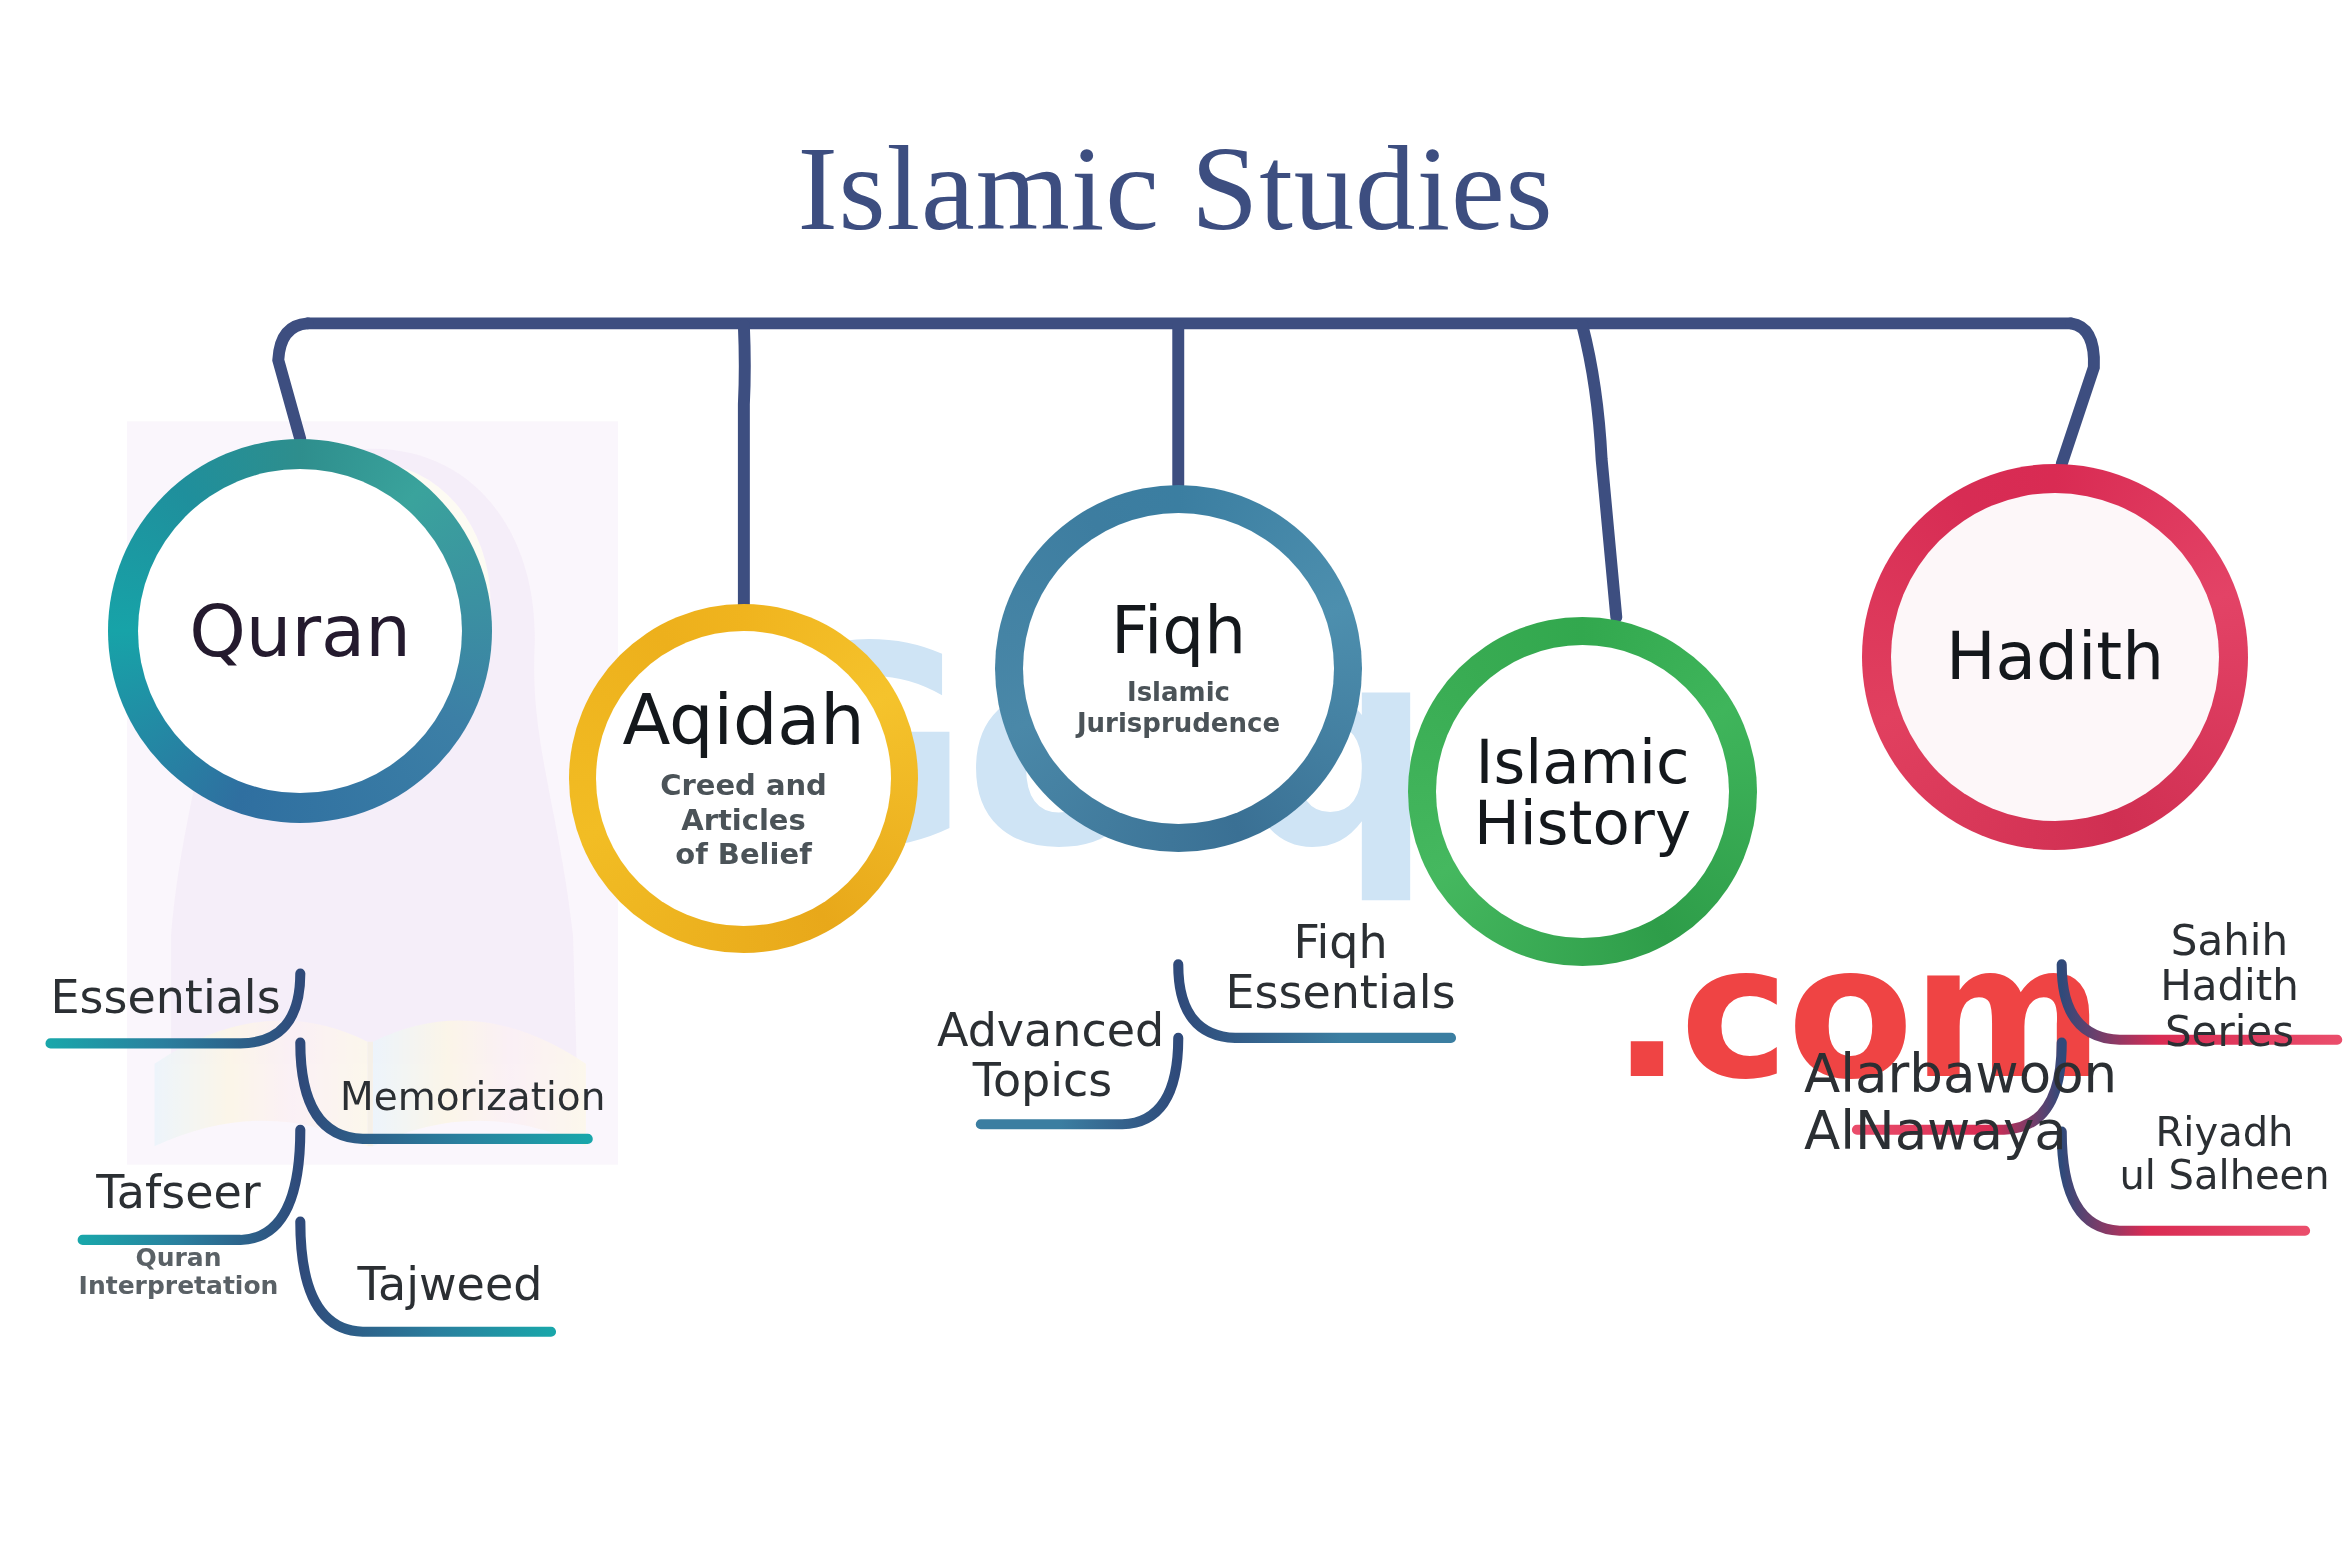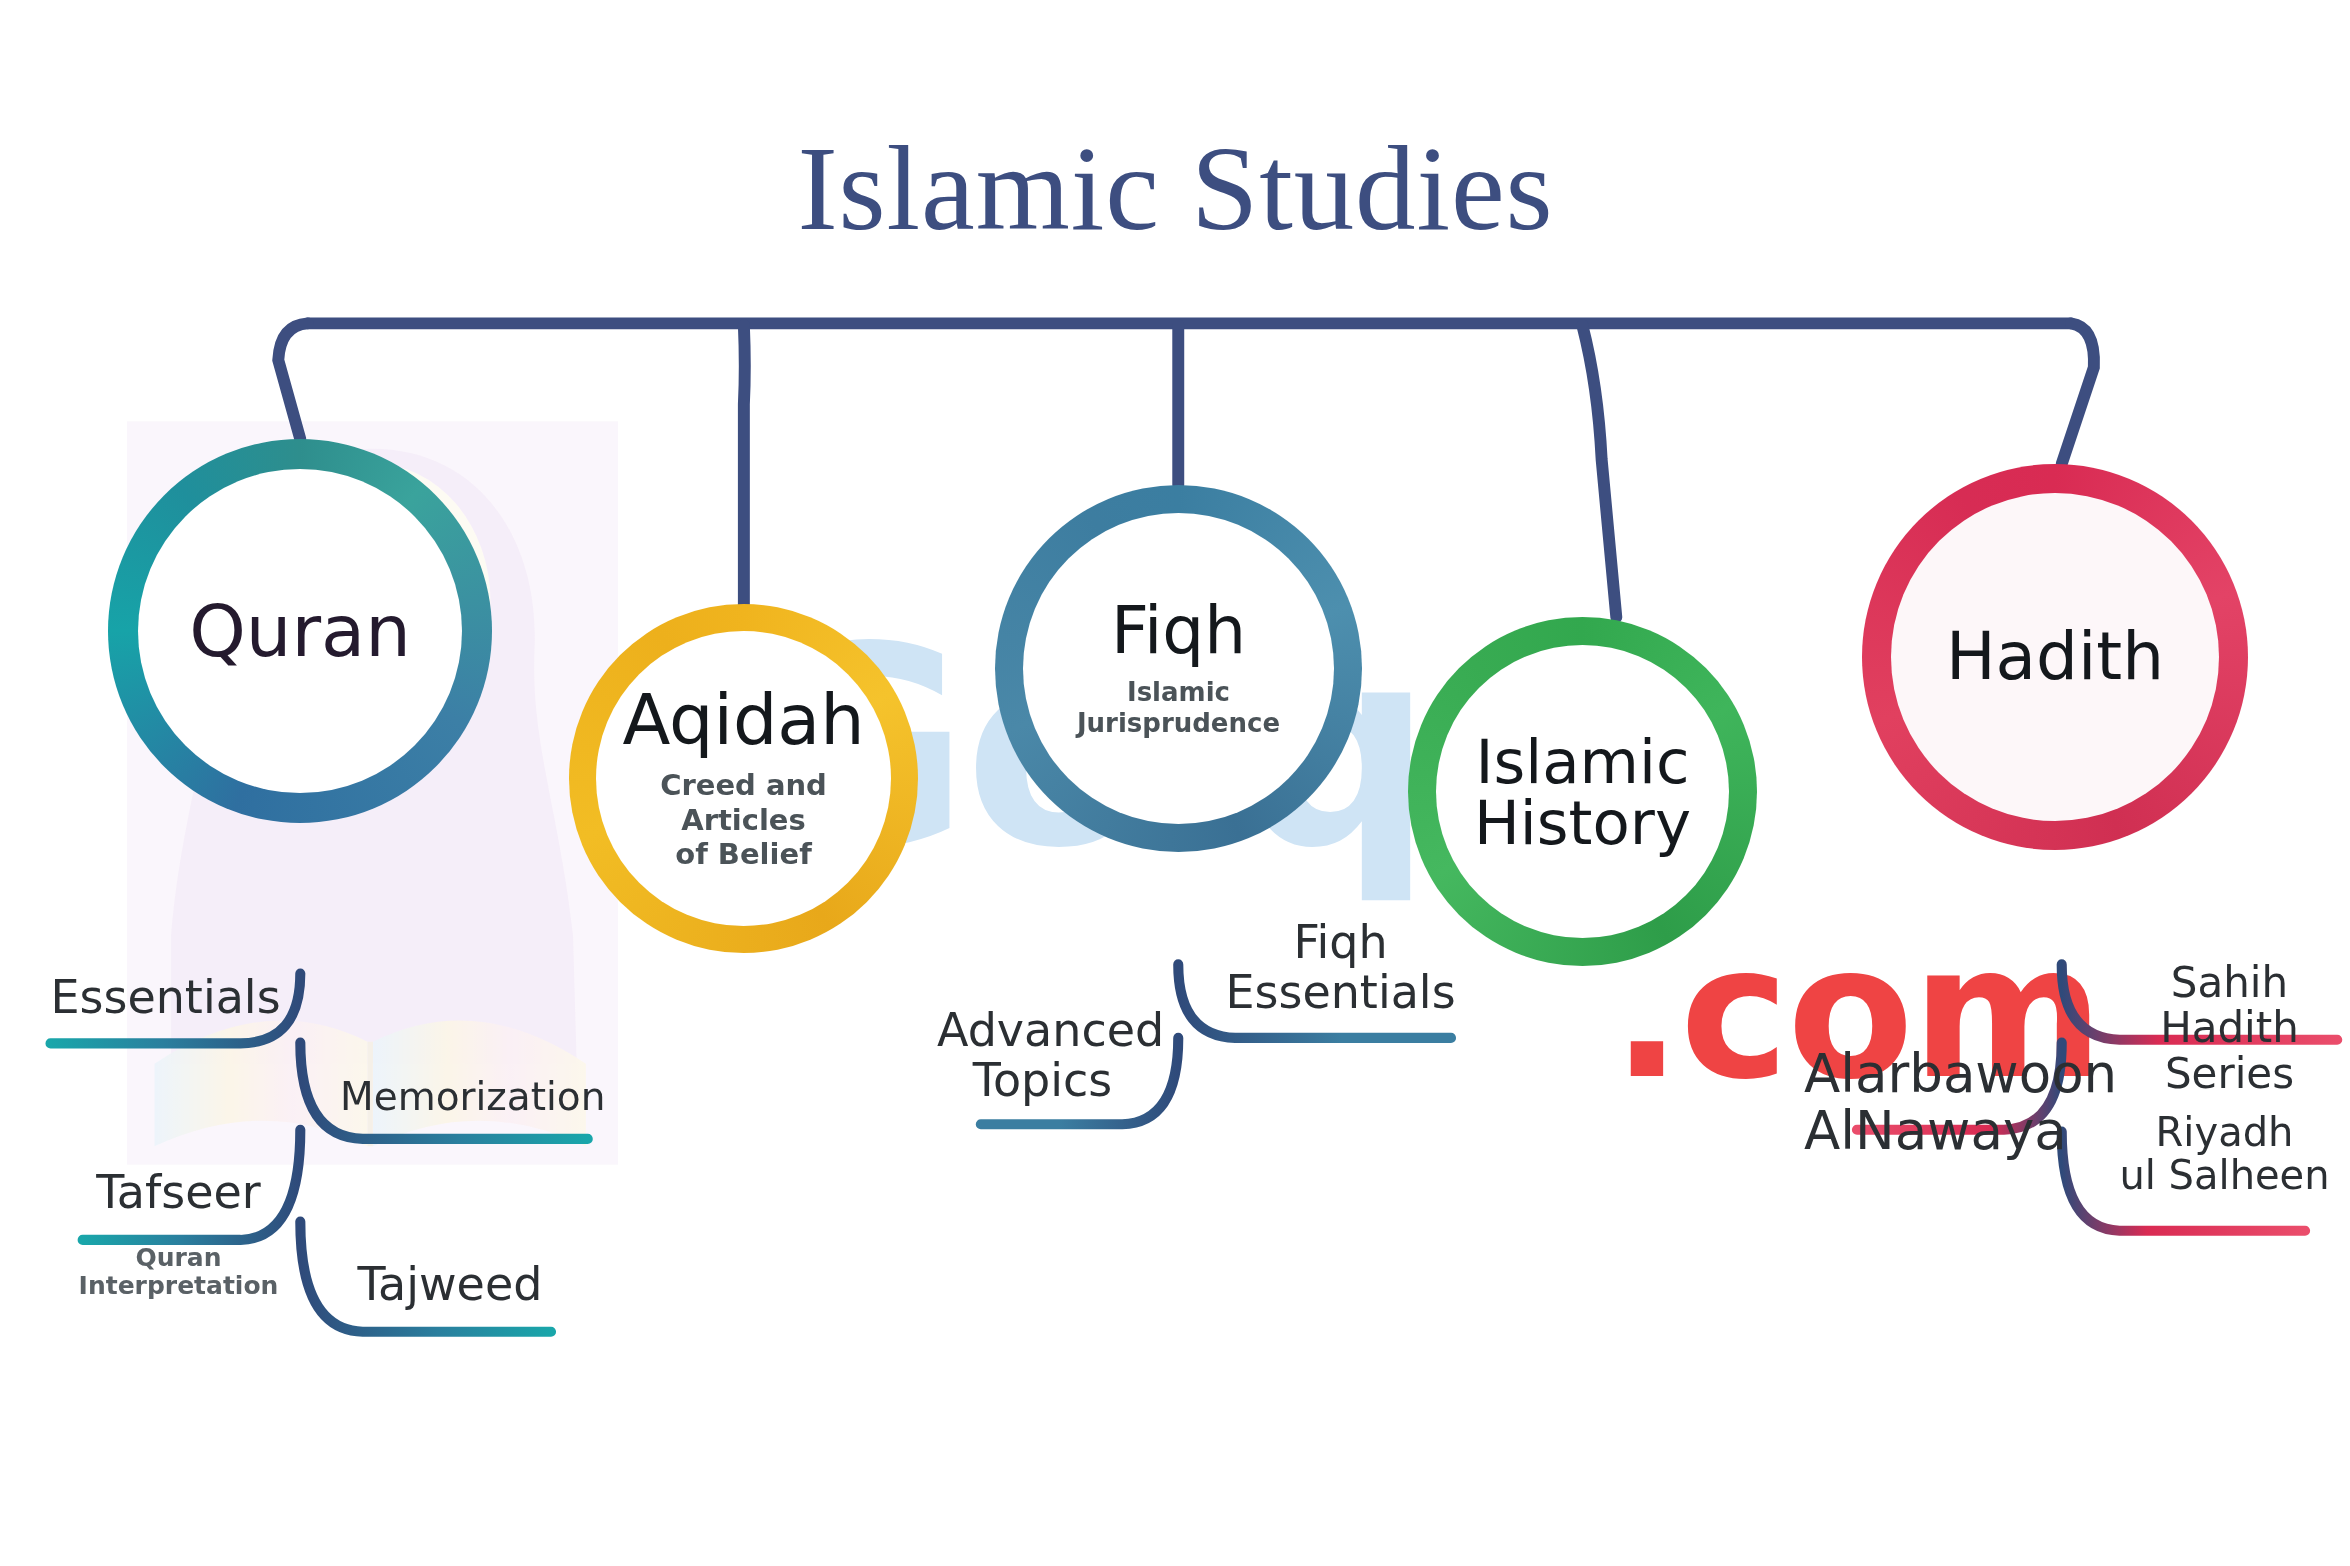--- a/index.html
+++ b/index.html
@@ -332,21 +332,21 @@
 
   <div class="leaf two-line" style="left:1221px; top:918px; width:239px;">
     <div class="l-label">Fiqh<br>Essentials</div>
   </div>
 
   <div class="leaf two-line" style="left:937px; top:1006px; width:211px;">
     <div class="l-label">Advanced<br>Topics</div>
   </div>
 
   <div class="leaf two-line" style="left:2108px; top:918px; width:243px;">
-    <div class="l-label" style="font-size:42px;margin-top:42px;">Sahih<br>Hadith Series</div>
+    <div class="l-label" style="font-size:42px;">Sahih<br>Hadith Series</div>
   </div>
 
   <div class="leaf two-line" style="left:1804px; top:1010px; width:239px;">
     <div class="l-label" style="font-size:53px;margin-top:35px;">Alarbawoon<br>AlNawaya</div>
   </div>
 
   <div class="leaf two-line" style="left:2112px; top:1111px; width:225px;">
     <div class="l-label" style="font-size:40px;">Riyadh<br>ul Salheen</div>
   </div>
 

